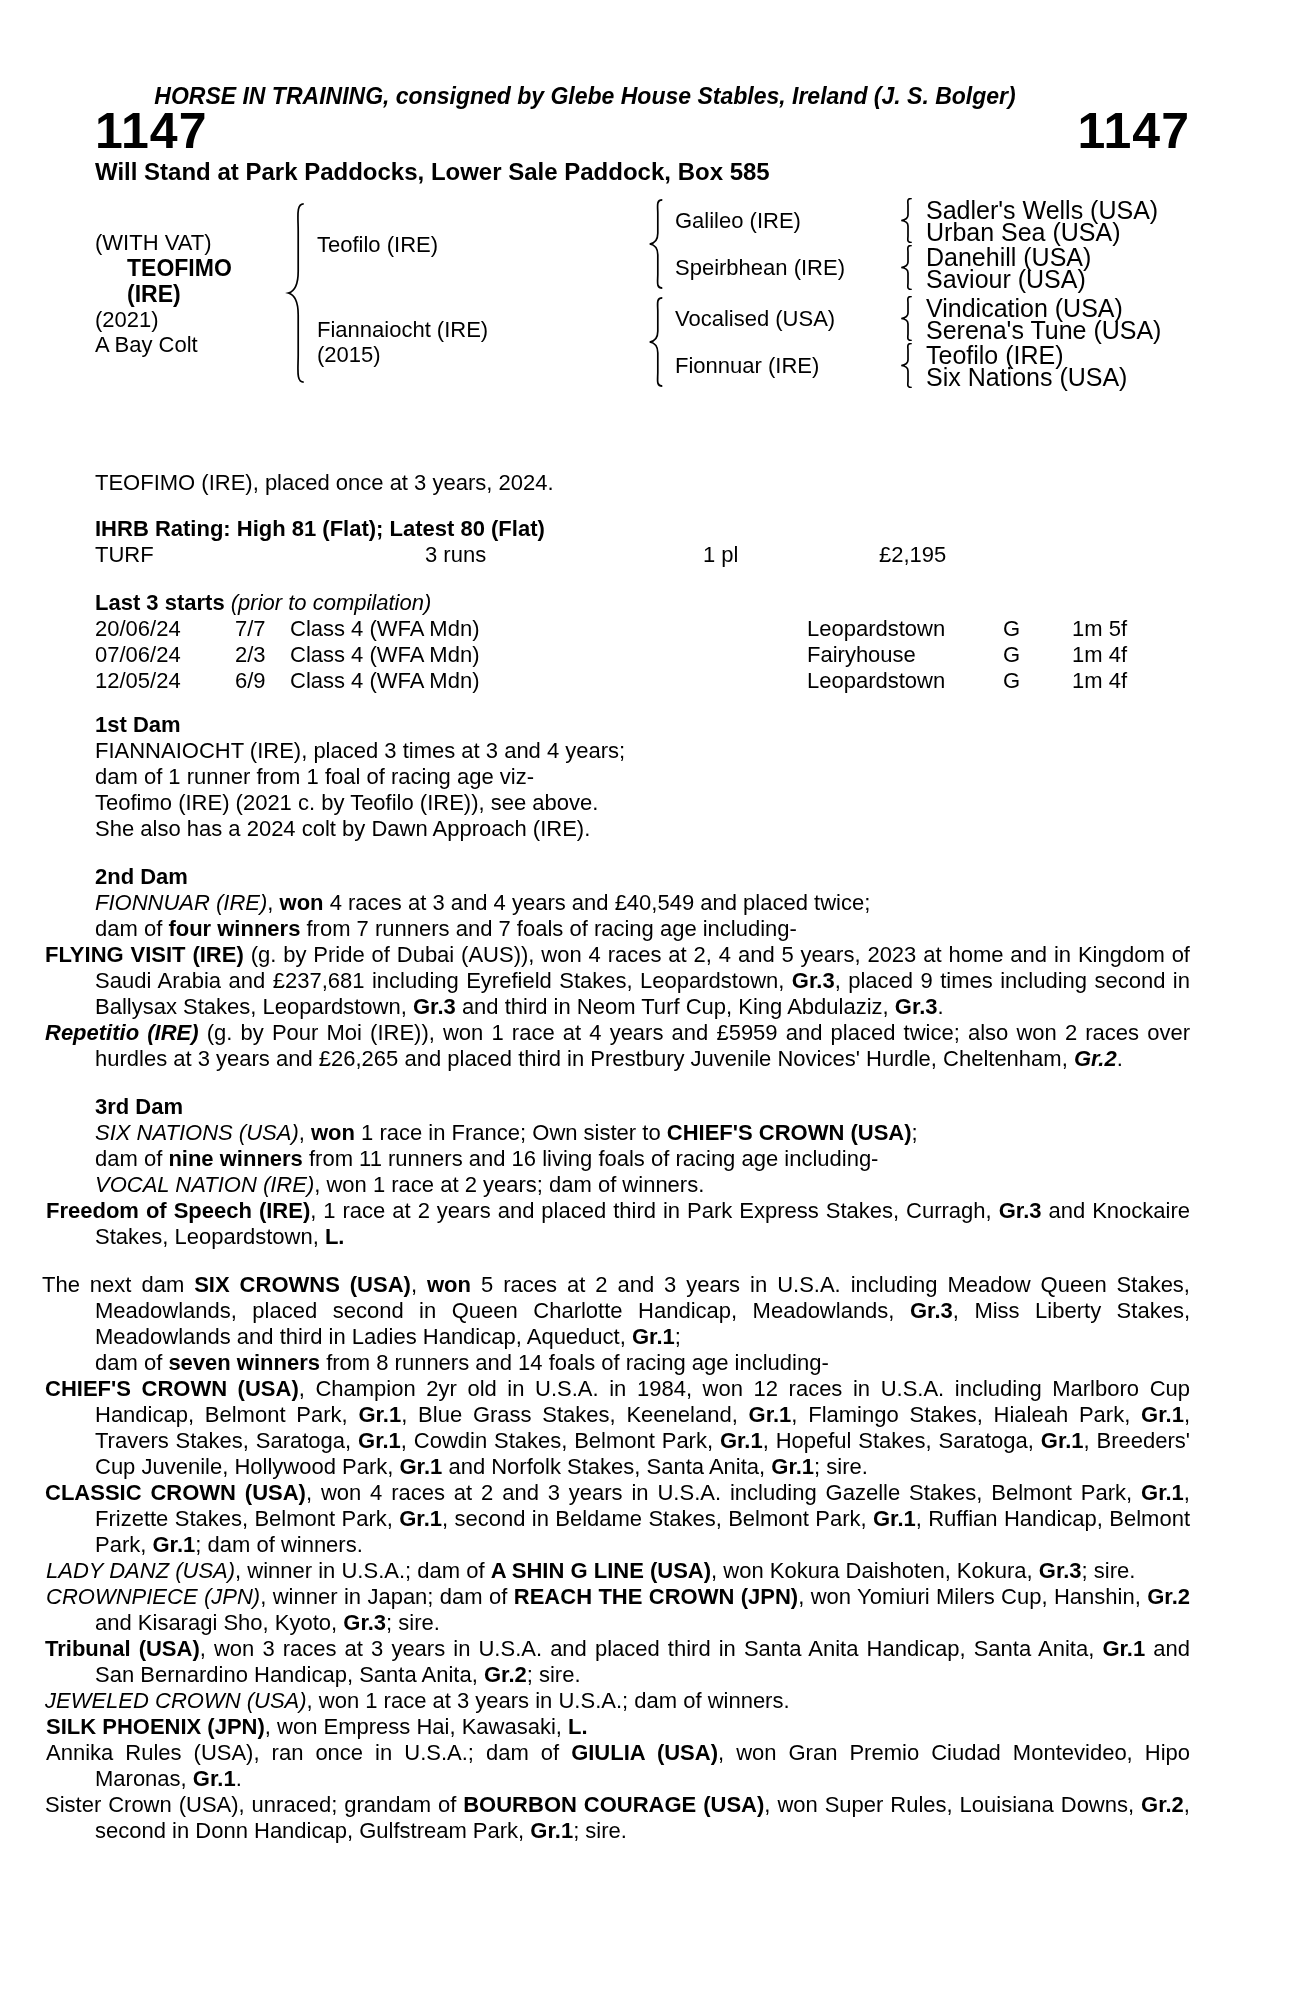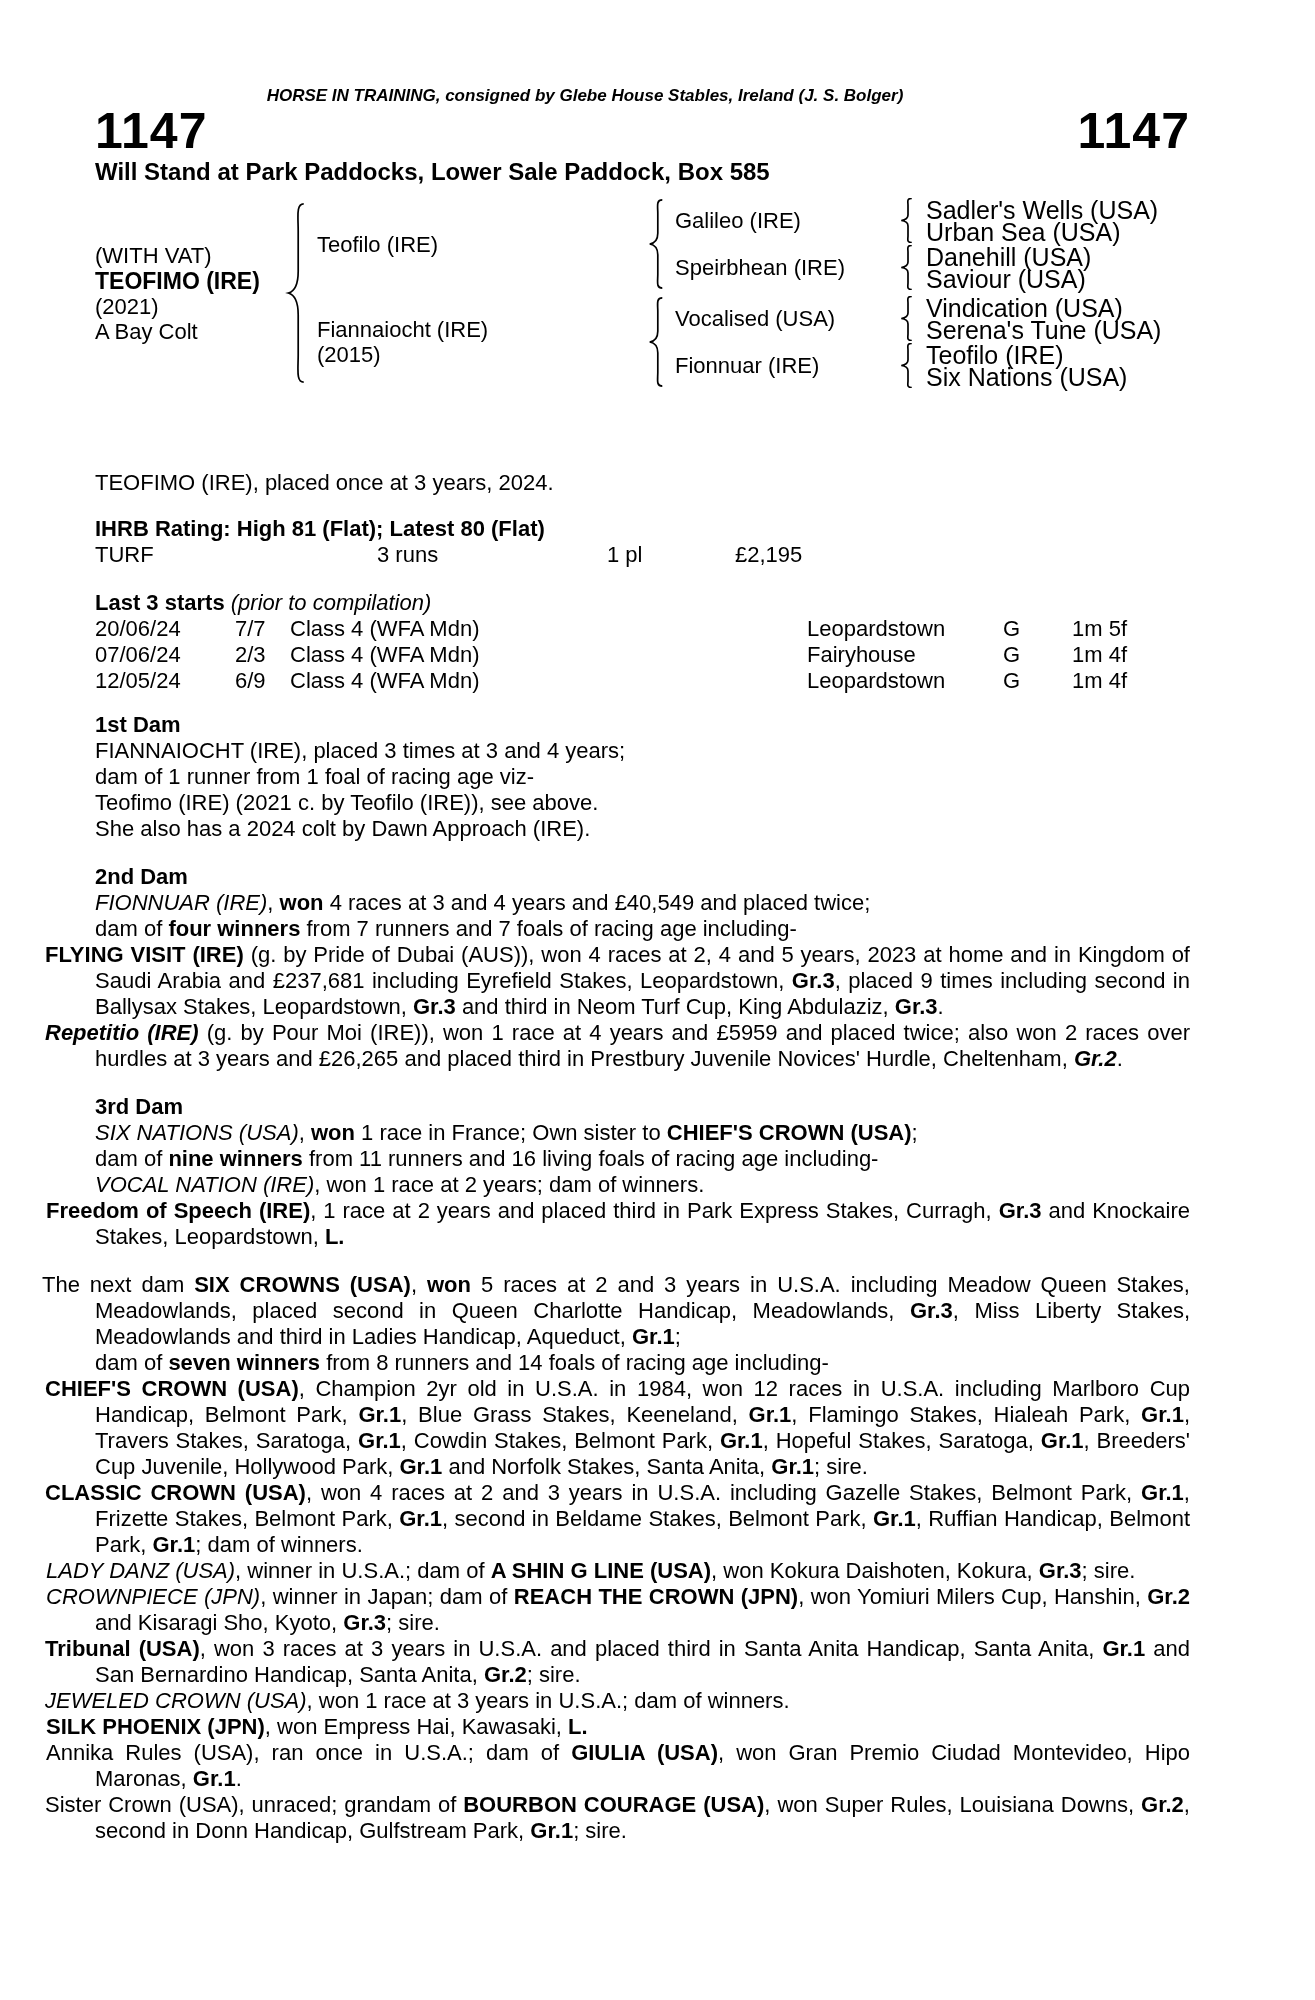--- a/index.html
+++ b/index.html
@@ -6,30 +6,30 @@
   .page{
     position:relative;
     width:1315px;height:2000px;
     background:#ffffff;color:#000;
     font-family:"Liberation Sans","DejaVu Sans",sans-serif;
     font-size:22px;line-height:26px;
     box-sizing:border-box;
     padding:84px 125px 0 95px;
     overflow:hidden;
   }
-  .consign{font-style:italic;font-weight:700;font-size:17px;line-height:24px;text-align:center;padding-right:115px;}
+  .consign{font-style:italic;font-weight:700;font-size:23px;line-height:24px;text-align:center;padding-right:115px;}
   .lotrow{display:flex;justify-content:space-between;align-items:flex-end;height:42px;margin-top:2px;}
   .lot{font-weight:700;font-size:50px;line-height:42px;letter-spacing:1px;}
   .stand{font-weight:700;font-size:24px;line-height:28px;margin-top:6px;}
 
   
   .ped{display:flex;align-items:center;margin-top:12px;}
   .ped-horse{width:190px;flex:none;}
   .ph-vat,.ph-year,.ph-desc{font-size:22px;line-height:25px;}
-  .ph-name{font-weight:700;font-size:23px;line-height:26px;}
+  .ph-name{font-weight:700;font-size:23px;line-height:26px;margin-left:32px;}
   .brace{flex:none;display:block;}
   .brace path{fill:none;stroke:#000;stroke-width:1.7;vector-effect:non-scaling-stroke;}
   .brace-lg{width:22px;height:182px;}
   .brace-mid{width:18px;height:90px;}
   .brace-sm{width:15px;height:45px;}
   .gen1{display:flex;flex-direction:column;}
   .g1row{display:flex;align-items:center;}
   .g1row + .g1row{margin-top:6px;}
   .g1name{width:340px;box-sizing:border-box;padding-left:10px;flex:none;}
   .g1name div{line-height:25px;}
@@ -38,21 +38,21 @@
   .g2 + .g2{margin-top:2px;}
   .g2name{width:234px;box-sizing:border-box;padding-left:10px;flex:none;}
   .gen3{padding-left:12px;}
   .g3{height:22px;line-height:22px;font-size:25px;white-space:nowrap;}
 
   .summary{margin-top:82px;}
 
   .rating{margin-top:20px;}
   .bold{font-weight:700;}
   .ital{font-style:italic;}
-  .turf-row{display:grid;grid-template-columns:282px 230px 128px auto;}
+  .turf-row{display:grid;grid-template-columns:282px 230px 128px auto;gap:48px;}
 
   .last3{margin-top:22px;}
   .l3row{display:grid;grid-template-columns:140px 55px 517px 196px 69px auto;line-height:26px;}
 
   .sect{margin-top:22px;}
   .dam-head{font-weight:700;}
   p.cat{margin:0;padding:0;}
   .pL1{padding-left:53px;}
   .hang0{padding-left:53px;text-indent:-53px;}
   .entry1{padding-left:103px;text-indent:-50px;}

